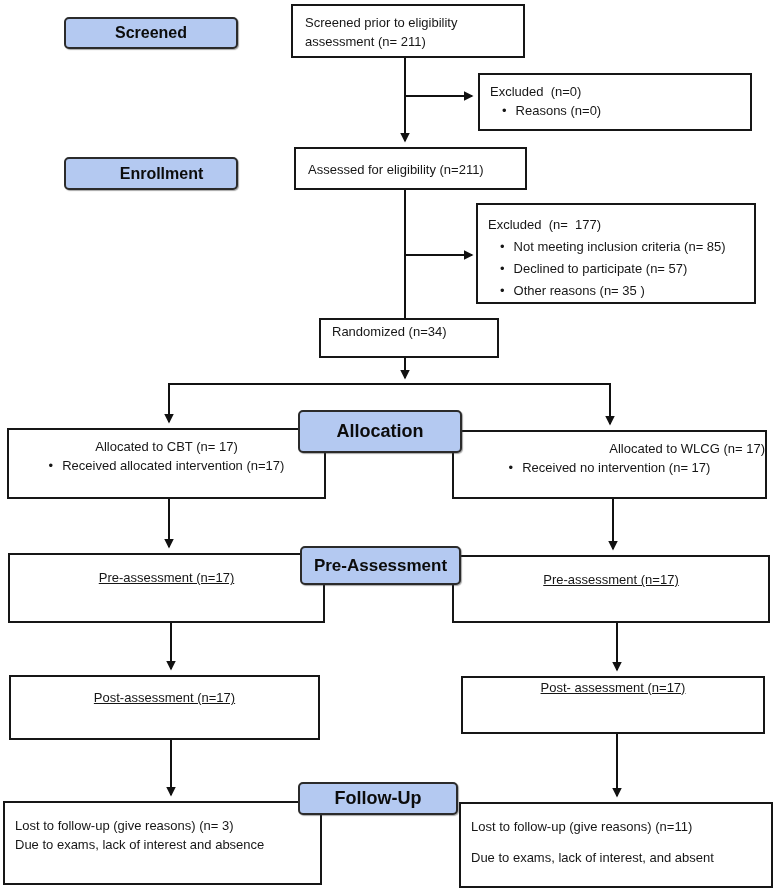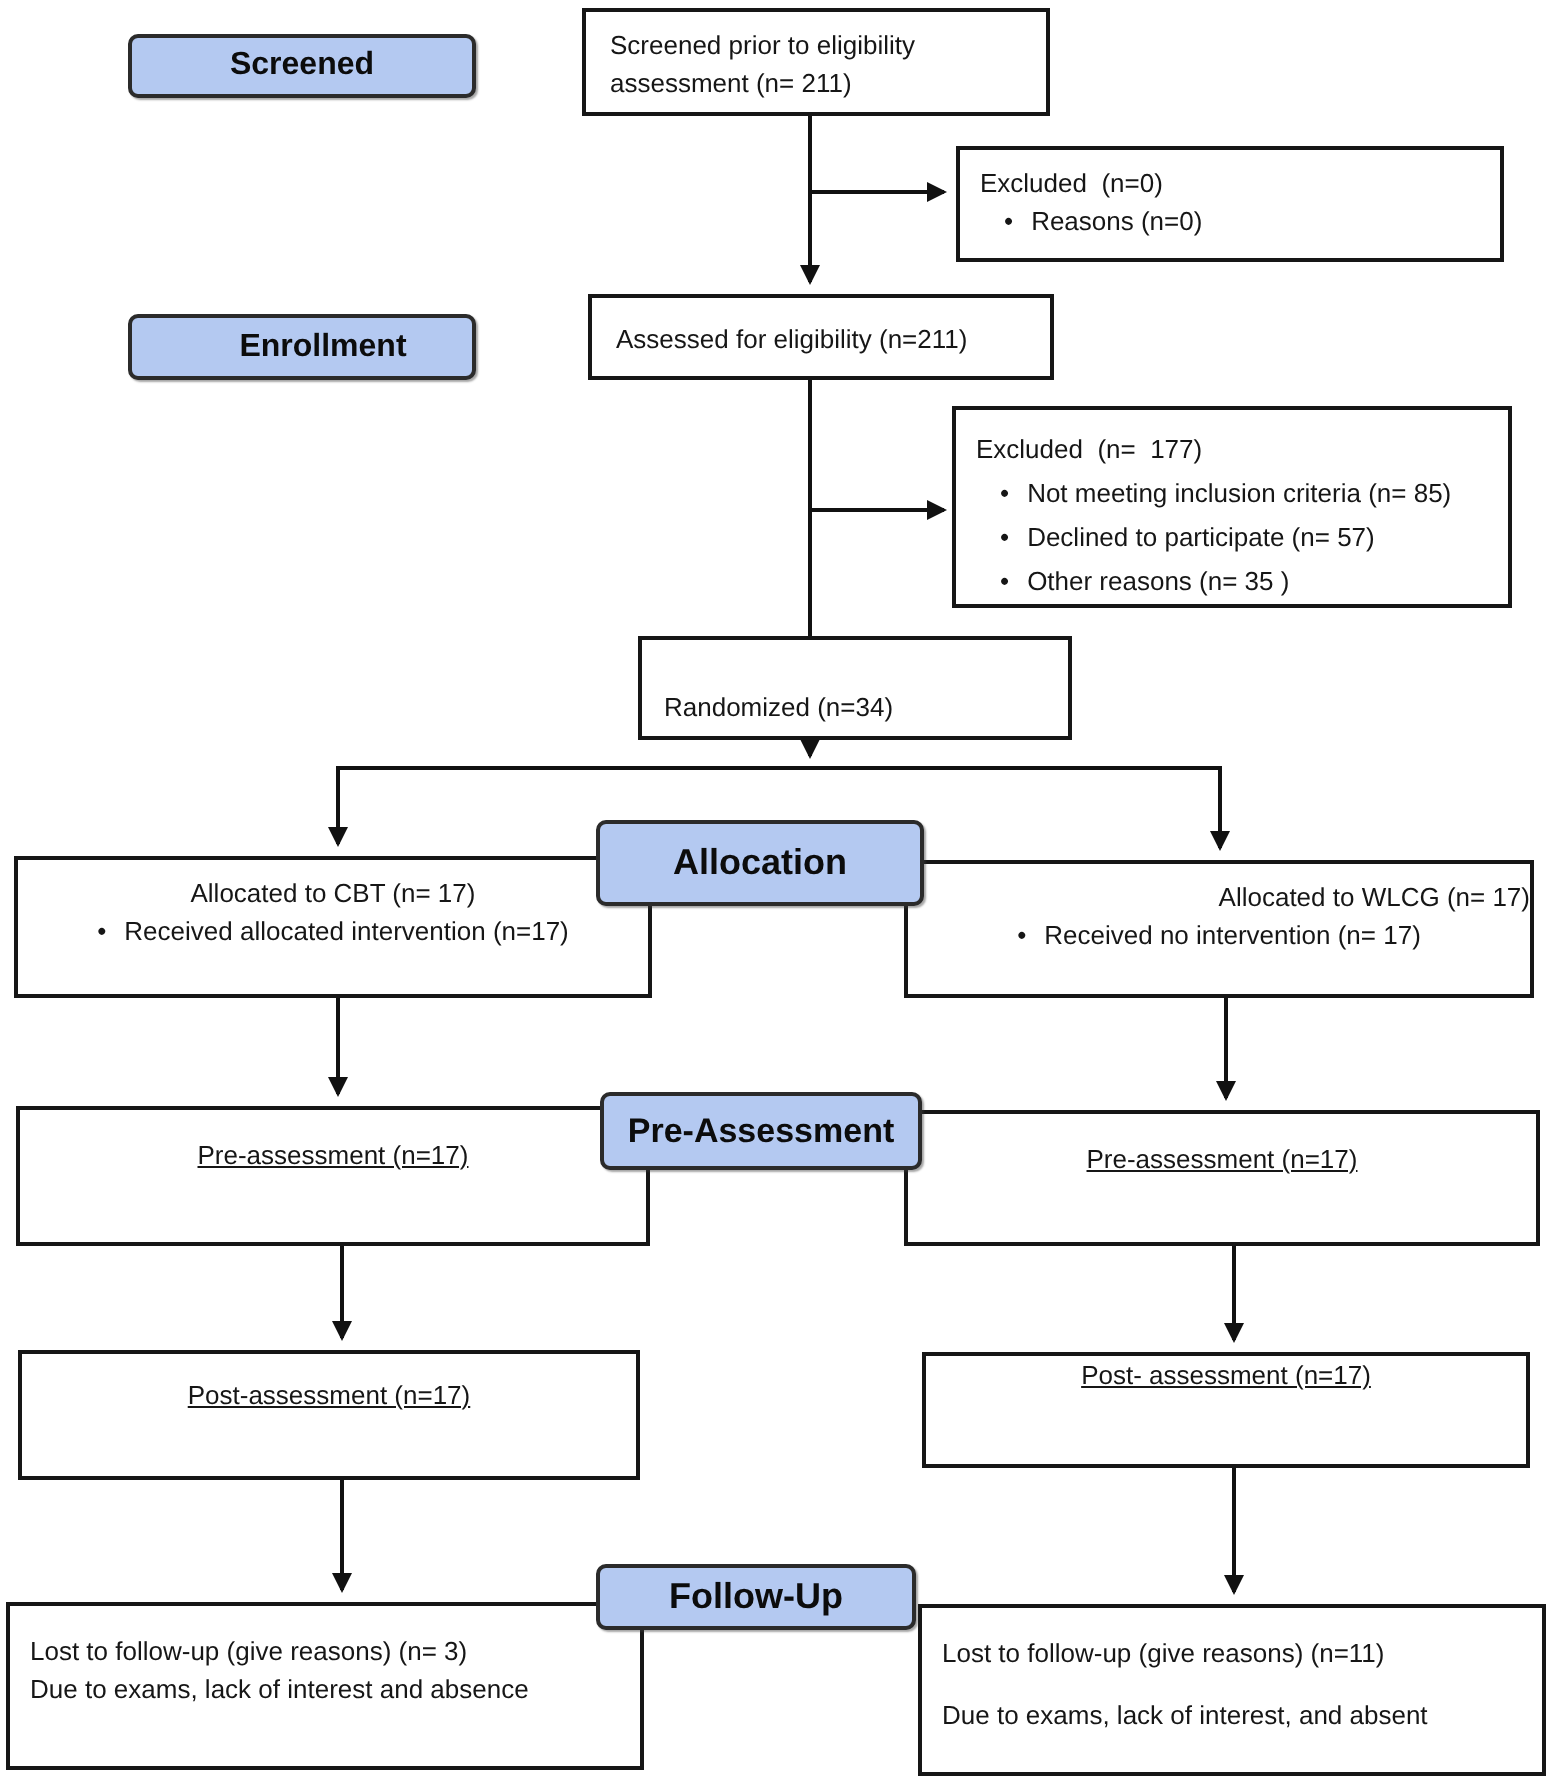--- a/index.html
+++ b/index.html
@@ -107,21 +107,21 @@
     <div class="brow">
       <span class="bdot"></span>
       <span>Declined to participate (n= 57)</span>
     </div>
     <div class="brow">
       <span class="bdot"></span>
       <span>Other reasons (n= 35 )</span>
     </div>
   </div>
 
-  <div class="wbox" style="left:319px; top:318px; width:217px; height:40px; padding:24px 11px;">
+  <div class="wbox" style="left:319px; top:318px; width:180px; height:40px; padding:2px 11px;">
     <span>Randomized (n=34)</span>
   </div>
 
   <div class="wbox alloc" style="left:7px; top:428px; width:319px; height:71px;">
     <div class="title">Allocated to CBT (n= 17)</div>
     <div class="brow">
       <span class="bdot"></span>
       <span>Received allocated intervention (n=17)</span>
     </div>
   </div>

